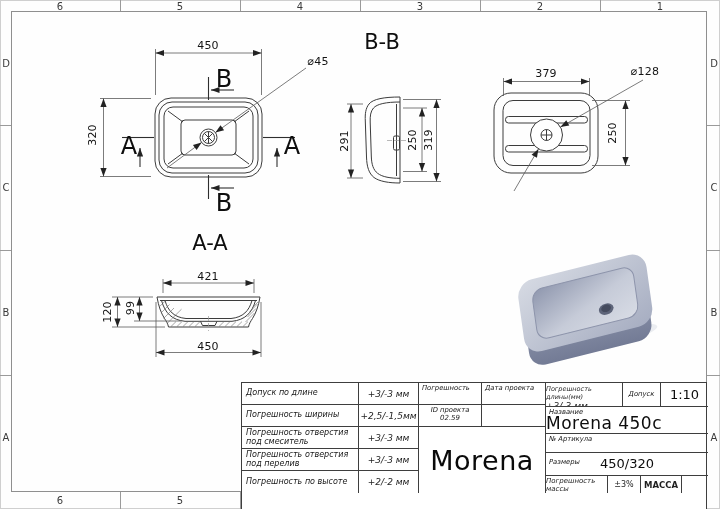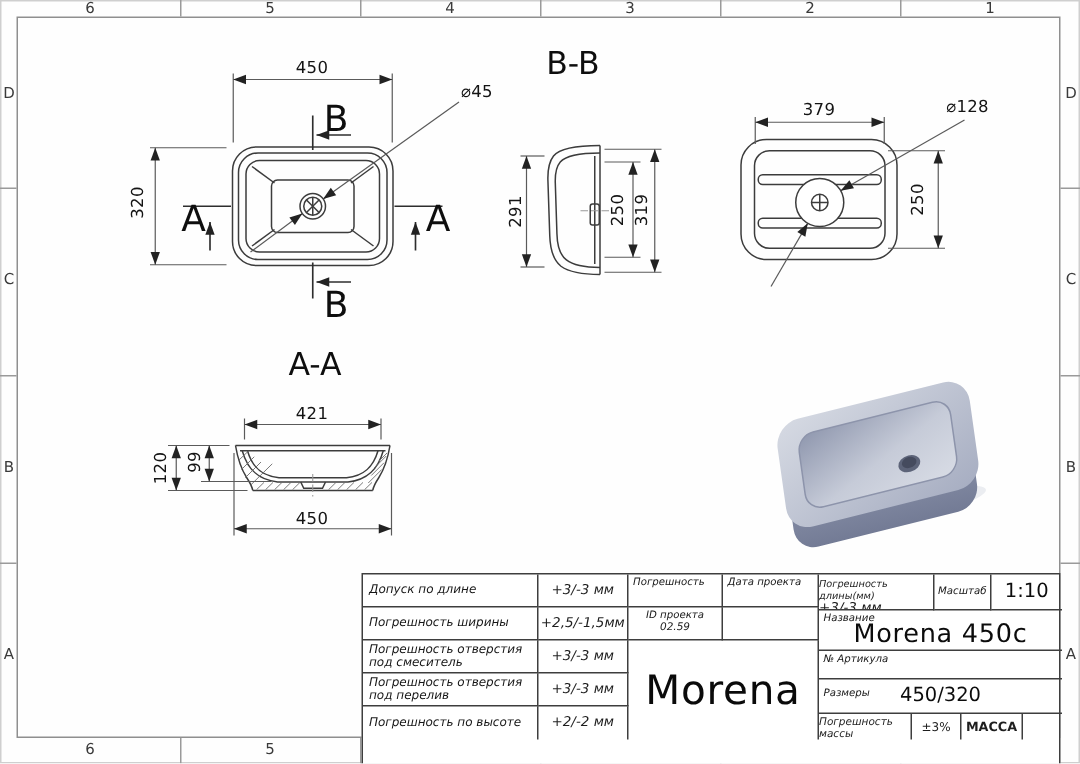--- a/index.html
+++ b/index.html
@@ -277,26 +277,26 @@
     <div class="cell" style="left:240px;top:22px;width:64px;height:22px"></div>
 
     <div class="brand">
       <span>Morena</span>
     </div>
 
     <div class="cell" style="left:304px;top:0;width:77px;height:24px;">
       <div style="font-size:6.5px;font-style:italic;padding-top:2px">Погрешность длины(мм)</div>
       <div style="font-size:9px;font-style:italic">+3/-3 мм</div>
     </div>
-    <div class="cell cl center" style="left:381px;top:0;width:38px;height:24px;padding:0">Масштаб</div>
+    <div class="cell cl center" style="left:381px;top:0;width:38px;height:24px;padding:0">Допуск</div>
     <div class="cell mid center nbr" style="left:419px;top:0;width:47px;height:24px">1:10</div>
 
     <div class="cell nbr" style="left:304px;top:24px;width:162px;height:27px">
       <div class="cl">Название</div>
-      <div class="big" style="text-align:center;margin-top:-3px">Morena 450c</div>
+      <div class="big" style="text-align:left;margin-top:-3px">Morena 450c</div>
     </div>
     <div class="cell cl nbr" style="left:304px;top:51px;width:162px;height:19px">№ Артикула</div>
     <div class="cell nbr" style="left:304px;top:70px;width:162px;height:23px">
       <div class="cl" style="padding-top:6px">Размеры</div>
       <div class="mid" style="text-align:center;margin-top:-10px">450/320</div>
     </div>
     <div class="cell nbb center" style="left:304px;top:93px;width:62px;height:17px;font-size:7px;font-style:italic">Погрешность массы</div>
     <div class="cell nbb center" style="left:366px;top:93px;width:33px;height:17px;font-size:8px">±3%</div>
     <div class="cell nbb center" style="left:399px;top:93px;width:41px;height:17px;font-size:8.5px;font-weight:bold">МАССА</div>
     <div class="cell nbb nbr" style="left:440px;top:93px;width:26px;height:17px"></div>

